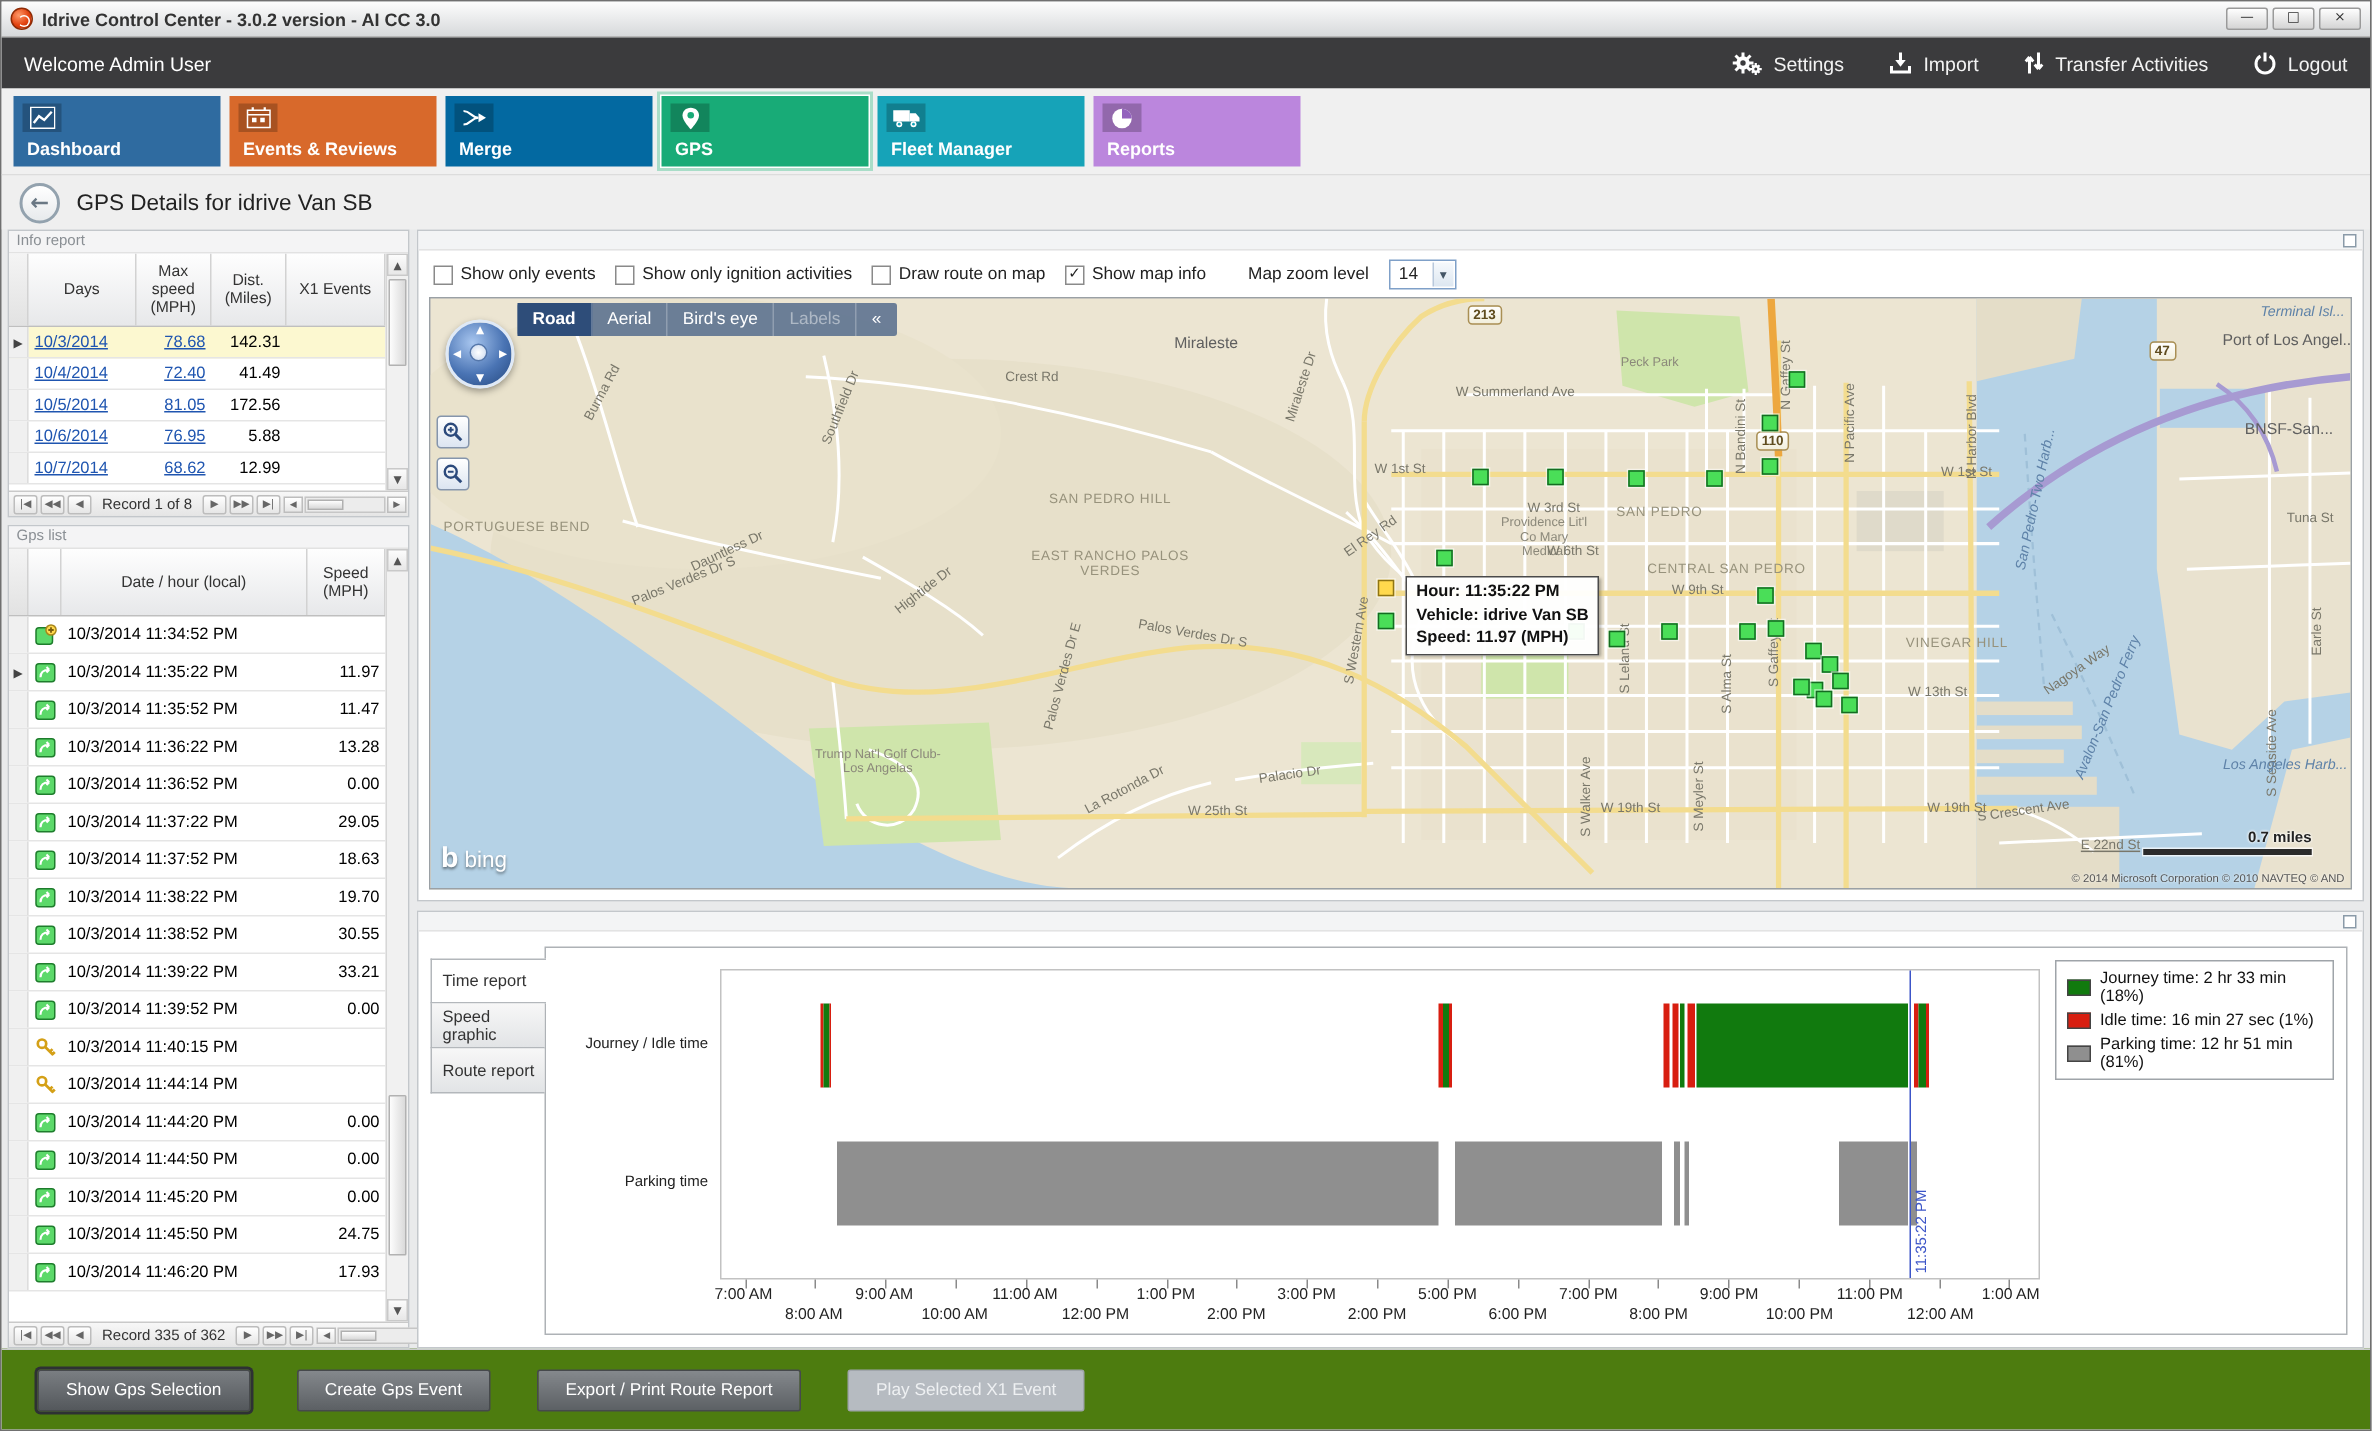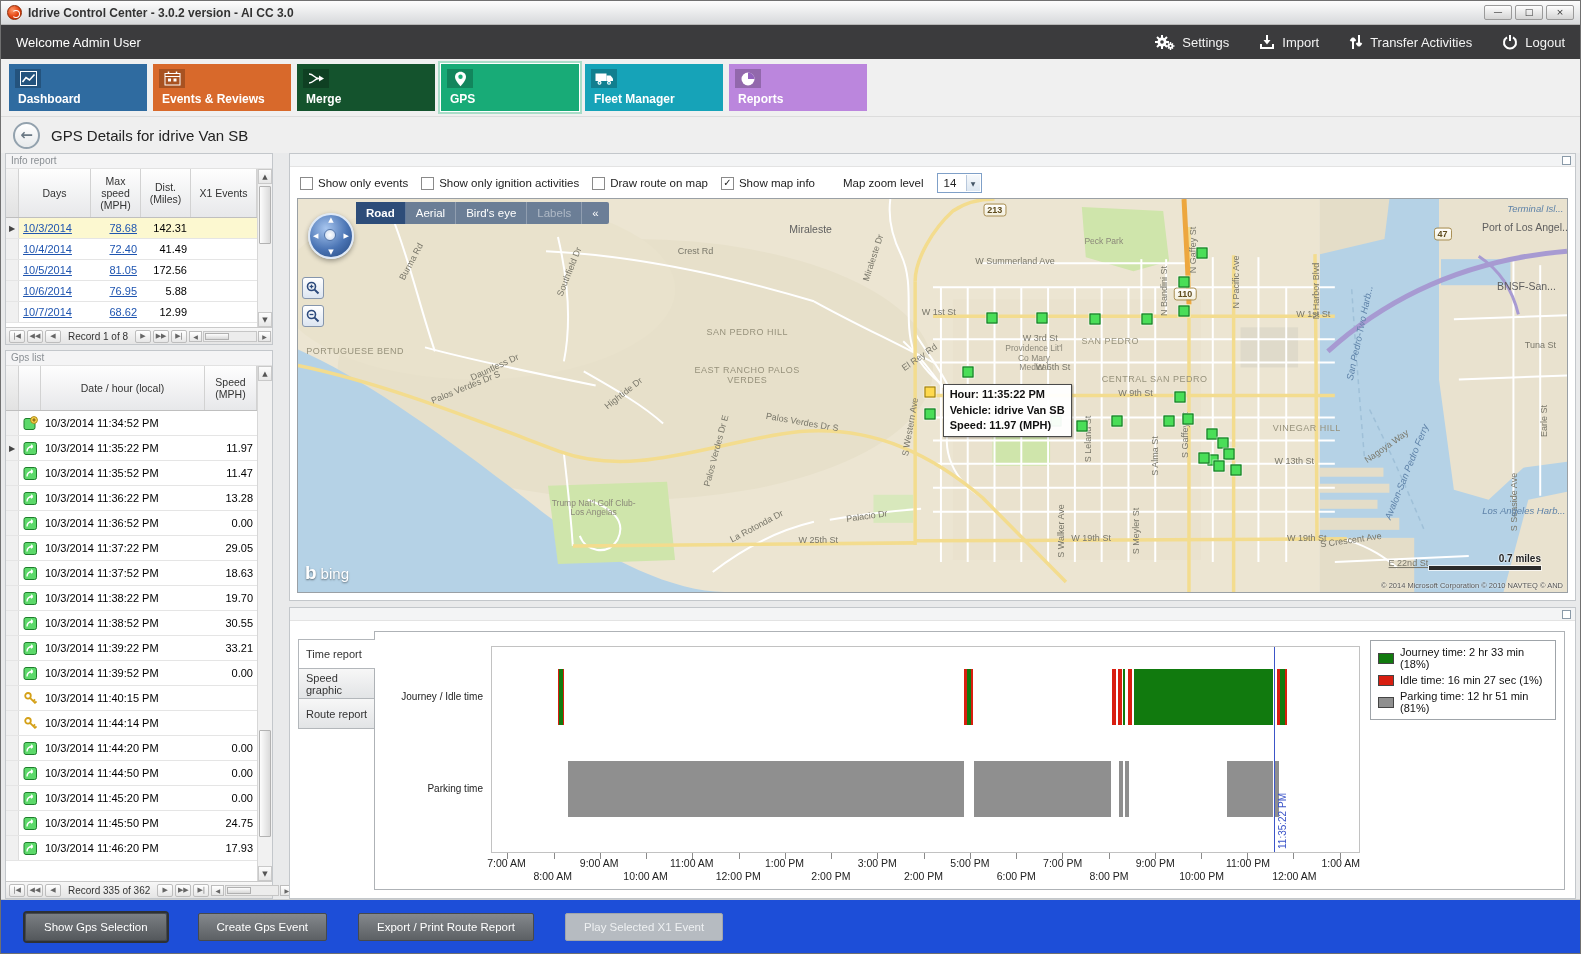--- a/index.html
+++ b/index.html
@@ -32,21 +32,21 @@
   .tab-icon{position:absolute;top:5px;left:6px;width:26px;height:19px;background:rgba(0,0,0,.22);display:flex;align-items:center;justify-content:center;}
   .tab-label{position:absolute;left:9px;bottom:5px;font-size:12px;font-weight:bold;white-space:nowrap;}
 
   
   .page-header{height:36px;flex:none;display:flex;align-items:center;gap:11px;padding:0 12px;background:#efefef;}
   .back-btn{width:27px;height:27px;border-radius:50%;border:2px solid #93a2ae;color:#6a7884;background:linear-gradient(#ffffff,#e7eaec);
     font-size:15px;font-weight:bold;text-align:center;line-height:23px;cursor:pointer;font-family:"DejaVu Sans",sans-serif;}
   .page-title{font-size:15px;color:#222;}
 
   
-  .main{flex:1;display:flex;gap:16px;padding:0 4px;min-height:0;}
+  .main{flex:1;display:flex;gap:5px;padding:0 4px;min-height:0;}
   .left-col{width:268px;flex:none;display:flex;flex-direction:column;gap:5px;min-height:0;}
   .right-col{flex:1;display:flex;flex-direction:column;gap:6px;min-width:0;min-height:0;}
   .panel{background:#fff;border:1px solid #c3c7cb;display:flex;flex-direction:column;position:relative;min-height:0;}
   .panel-title{height:15px;flex:none;font-size:10px;color:#8a8f94;padding:1px 5px;background:#f4f4f5;border-bottom:1px solid #e2e2e2;}
   .panel-strip{height:13px;flex:none;background:#f3f4f5;border-bottom:1px solid #e3e3e3;position:relative;}
   .panel-box-btn{position:absolute;top:2px;right:4px;width:9px;height:9px;border:1px solid #8a9aa8;background:#fff;cursor:pointer;}
 
   
   .info-panel{height:192px;flex:none;}
   .gps-panel{flex:1;}
@@ -159,21 +159,21 @@
   .seg{position:absolute;height:56px;}
   .seg.row0{top:22px;}.seg.row1{top:114px;}
   .sel-line{position:absolute;top:0;bottom:0;width:1px;background:#3c55c8;z-index:3;}
   .sel-label{position:absolute;color:#3c55c8;font-size:10px;transform:rotate(-90deg);transform-origin:0 0;white-space:nowrap;z-index:3;}
   .legend{width:204px;flex:none;padding:8px 8px 0 10px;}
   .legend-box{border:1px solid #9fa4a9;padding:5px 7px;display:flex;flex-direction:column;gap:4px;font-size:11px;color:#111;background:#fff;}
   .litem{display:flex;align-items:center;}
   .sw{width:16px;height:11px;border:1px solid #444;margin-right:6px;flex:none;}
 
   
-  .footer{height:54px;flex:none;background:#1d4ed8;border-top:1px solid #cbcdce;display:flex;align-items:center;padding:0 24px;gap:31px;}
+  .footer{height:54px;flex:none;background:#4d7c0f;border-top:1px solid #cbcdce;display:flex;align-items:center;padding:0 24px;gap:31px;}
   .fbtn{height:28px;padding:0 18px;display:flex;align-items:center;border:1px solid #46494c;border-radius:2px;cursor:pointer;
     background:linear-gradient(#84888c,#5c6064);color:#fff;font-size:11.5px;white-space:nowrap;}
   .fbtn.focused{box-shadow:0 0 0 2px #2e3134;background:linear-gradient(#7a7e82,#54585c);}
   .fbtn.disabled{background:#b6bbc1;border-color:#a0a5ab;color:#eef0f2;cursor:default;}
 </style>
 </head>
 <body>
 
 <div class="window">
 
@@ -260,21 +260,21 @@
             <rect x="1" y="2.5" width="15" height="11.5" fill="none" stroke="#fff"></rect>
             <line x1="1" y1="5.5" x2="16" y2="5.5" stroke="#fff"></line>
             <line x1="4.5" y1="0.5" x2="4.5" y2="3" stroke="#fff" stroke-width="1.5"></line>
             <line x1="12.5" y1="0.5" x2="12.5" y2="3" stroke="#fff" stroke-width="1.5"></line>
             <rect x="4" y="7.5" width="3" height="3" fill="#fff"></rect>
             <rect x="9.5" y="7.5" width="3" height="3" fill="#fff"></rect>
           </svg>
         </span>
         <span class="tab-label">Events &amp; Reviews</span>
       </div>
-      <div class="nav-tab" style="background: #14532d;">
+      <div class="nav-tab" style="background: #0369a1;">
         <span class="tab-icon">
           <svg width="17" height="15" viewBox="0 0 17 15">
             <path d="M1,3 C6,3 6,7.5 11,7.5 M1,12 C6,12 6,7.5 11,7.5" fill="none" stroke="#fff" stroke-width="1.4"></path>
             <path d="M11,4.5 L16,7.5 L11,10.5 Z" fill="#fff"></path>
           </svg>
         </span>
         <span class="tab-label">Merge</span>
       </div>
       <div class="nav-tab selected" style="background: rgb(24, 171, 119);">
         <span class="tab-icon">

